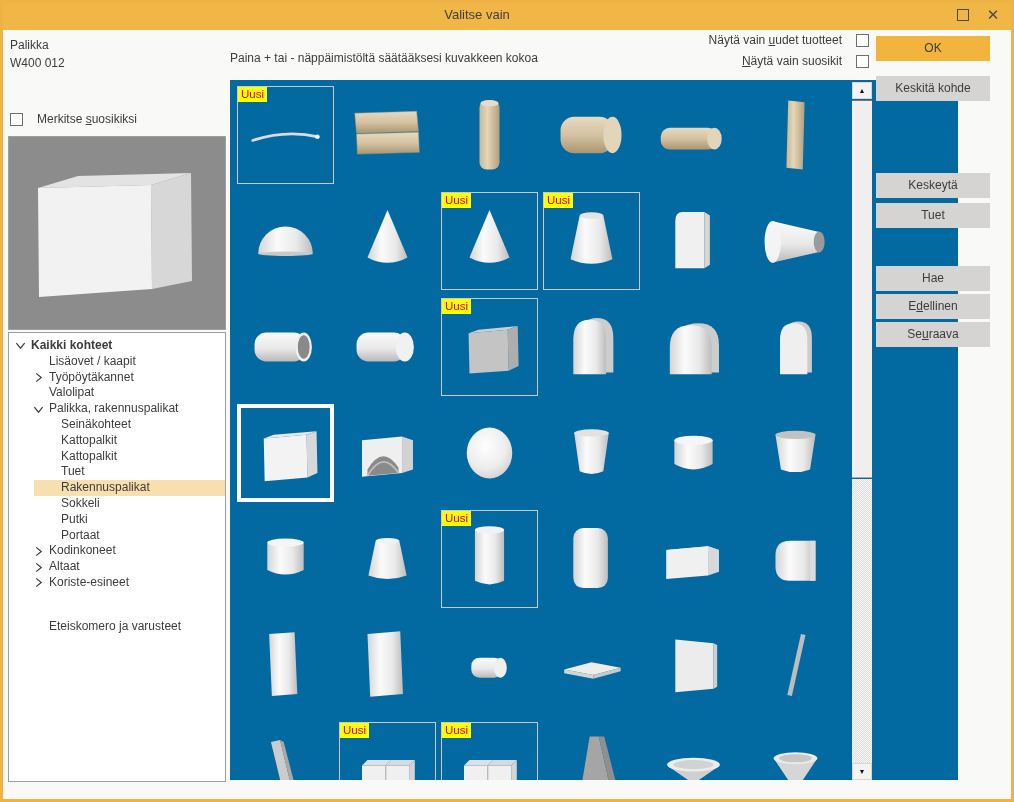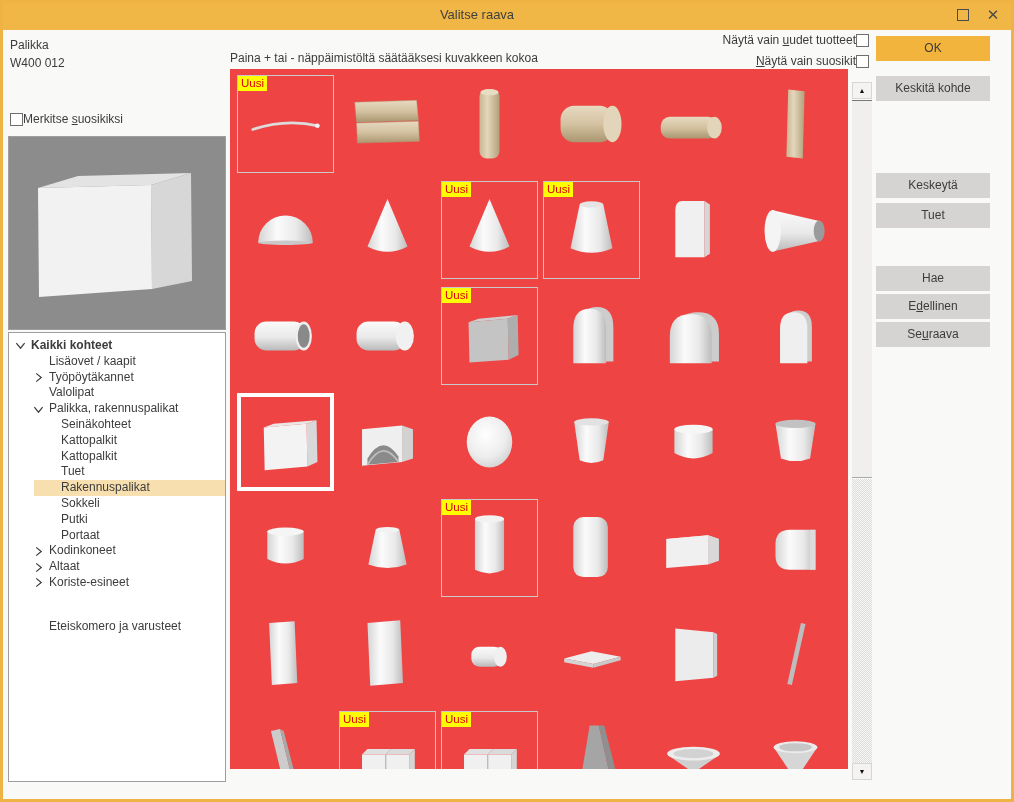--- a/index.html
+++ b/index.html
@@ -6,33 +6,33 @@
   body{width:1014px;height:802px;font-family:"Liberation Sans",sans-serif;background:#ffffff;}
   .window{position:relative;width:1014px;height:802px;background:#f9f9f8;overflow:hidden;}
   .frame{position:absolute;inset:0;border:3px solid #eeb344;pointer-events:none;z-index:50;box-sizing:border-box;}
   .titlebar{position:absolute;left:0;top:0;width:1014px;height:30px;background:#f0b646;z-index:5;}
   .title{position:absolute;left:0;right:60px;top:0;height:30px;line-height:30px;text-align:center;
          font-size:13px;color:#3f3f3f;}
   .btn-max{position:absolute;left:957px;top:9px;width:12px;height:12px;border:1.5px solid #4a4a4a;box-sizing:border-box;cursor:pointer;}
   .btn-close{position:absolute;left:984px;top:3px;width:18px;height:24px;line-height:24px;text-align:center;
              font-size:15px;color:#4a4a4a;cursor:pointer;}
   .lbl{position:absolute;font-size:12px;color:#3c3c3c;}
-  .chkrow{position:absolute;display:flex;align-items:center;gap:0;font-size:12px;color:#3c3c3c;}
+  .chkrow{position:absolute;display:flex;align-items:center;gap:14px;font-size:12px;color:#3c3c3c;}
   .chk{width:13px;height:13px;background:#fff;border:1px solid #6e6e6e;box-sizing:border-box;flex:none;cursor:pointer;}
   u{text-decoration:underline;}
   .preview{position:absolute;left:8px;top:136px;width:218px;height:194px;background:#8c8c8c;
            border:1px solid #9e9e9e;box-sizing:border-box;}
   .treebox{position:absolute;left:8px;top:332px;width:218px;height:450px;background:#ffffff;
            border:1px solid #9e9e9e;box-sizing:border-box;padding-top:5px;overflow:hidden;}
   .tree-row{height:15.8px;line-height:15.8px;font-size:12px;color:#3c3c3c;display:flex;align-items:center;cursor:pointer;white-space:nowrap;}
   .tree-row.bold{font-weight:bold;}
   .tree-row .arrow{width:16px;height:12px;display:inline-flex;align-items:center;flex:none;}
   .tree-row.selected{background:#f8dfaf;}
   .hint{position:absolute;left:230px;top:51px;font-size:12px;color:#3c3c3c;}
-  .grid{position:absolute;left:230px;top:69px;width:618px;height:700px;background:#ef4444;overflow:hidden;}
+  .grid{position:absolute;left:230px;top:80px;width:728px;height:700px;background:#0369a1;overflow:hidden;}
   .cell{position:absolute;width:97px;height:98px;box-sizing:border-box;cursor:pointer;}
   .cell.framed{border:1px solid #c9c9c9;}
   .cell.selected{border:4px solid #ffffff;}
   .cell svg{position:absolute;left:0;right:0;top:0;bottom:0;margin:auto;}
   .badge{position:absolute;left:0;top:0;background:#ffff00;color:#e00000;font-size:11.5px;line-height:15px;
          padding:0 3px;z-index:3;}
   .scrollbar{position:absolute;left:852px;top:82px;width:20px;height:700px;}
   .sb-btn{position:absolute;left:0;width:20px;height:17px;background:#f4f3f2;border:1px solid #d8d6d4;
           box-sizing:border-box;color:#111;font-size:7px;text-align:center;line-height:15px;cursor:pointer;}
   .sb-up{top:0;}
@@ -43,21 +43,21 @@
             background:conic-gradient(#f7f7f6 25%,#dedcda 0 50%,#f7f7f6 0 75%,#dedcda 0) 0 0/2px 2px;}
   .pushbtn{position:absolute;left:876px;width:114px;height:25px;background:#d5d4d2;border:none;
            font-family:"Liberation Sans",sans-serif;font-size:12px;color:#3c3c3c;text-align:center;line-height:25px;cursor:pointer;}
   .pushbtn.primary{background:#f2b43d;}
 </style>
 </head>
 <body>
 
 <div class="window">
   <div class="titlebar">
-    <div class="title">Valitse raava</div>
+    <div class="title">Valitse vain</div>
     <div class="btn-max"></div>
     <div class="btn-close">✕</div>
   </div>
 
   <div class="lbl" style="left:10px;top:38px;">Palikka</div>
   <div class="lbl" style="left:10px;top:56px;">W400 012</div>
 
   <div class="chkrow" style="left:10px;top:112px;">
     <span class="chk"></span>
     <span id="fav-label">Merkitse <u>s</u>uosikiksi</span>

